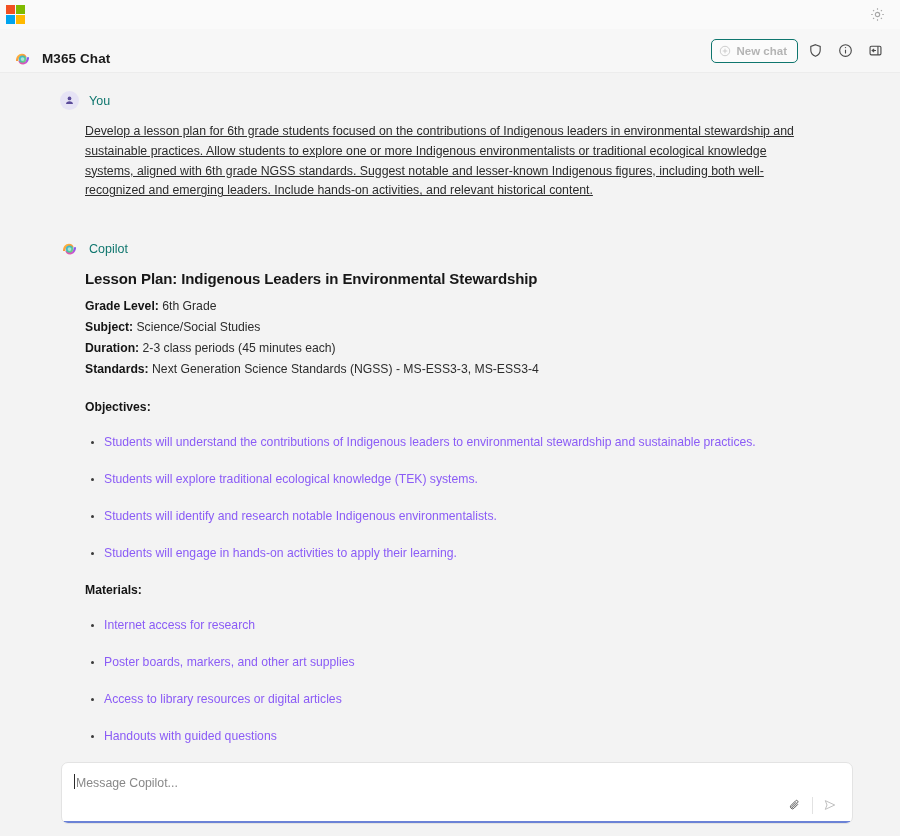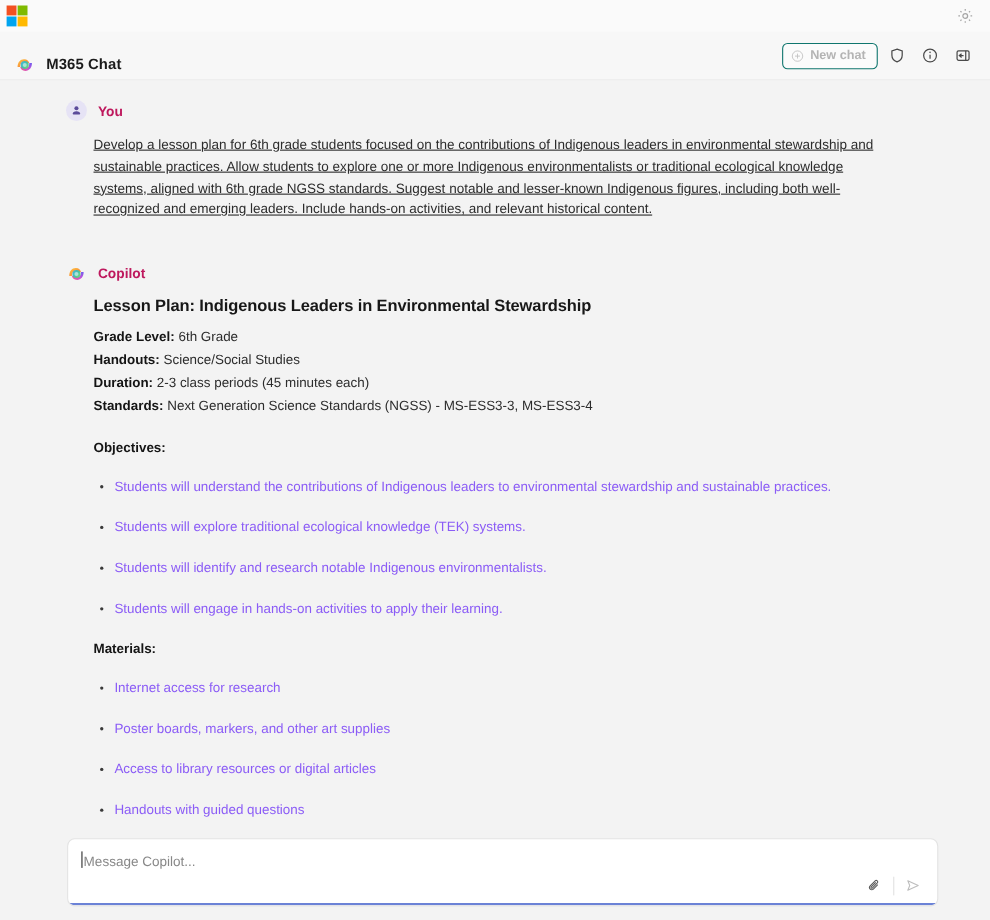--- a/index.html
+++ b/index.html
@@ -109,22 +109,22 @@
   .msg { padding-top: 17px; }
   .msg-head {
     display: flex;
     align-items: center;
     gap: 10px;
     margin-bottom: 12px;
     padding-left: 4px;
   }
   .msg-author {
     font-size: 12.5px;
-    font-weight: bold;
-    color: #be185d;
+    font-weight: normal;
+    color: #0f766e;
   }
   .avatar-user {
     width: 19px; height: 19px;
     border-radius: 50%;
     background: #e6e3f5;
     display: flex; align-items: center; justify-content: center;
     flex: 0 0 auto;
   }
   .avatar-copilot { width: 19px; height: 19px; flex: 0 0 auto; }
 
@@ -354,21 +354,21 @@
     </div>
 
     <div class="msg-body">
       <div class="resp-title">Lesson Plan: Indigenous Leaders in Environmental Stewardship</div>
 
       <div class="meta-line">
         <b>Grade Level:</b>
         <span>6th Grade</span>
       </div>
       <div class="meta-line">
-        <b>Handouts:</b>
+        <b>Subject:</b>
         <span>Science/Social Studies</span>
       </div>
       <div class="meta-line">
         <b>Duration:</b>
         <span>2-3 class periods (45 minutes each)</span>
       </div>
       <div class="meta-line">
         <b>Standards:</b>
         <span>Next Generation Science Standards (NGSS) - MS-ESS3-3, MS-ESS3-4</span>
       </div>

